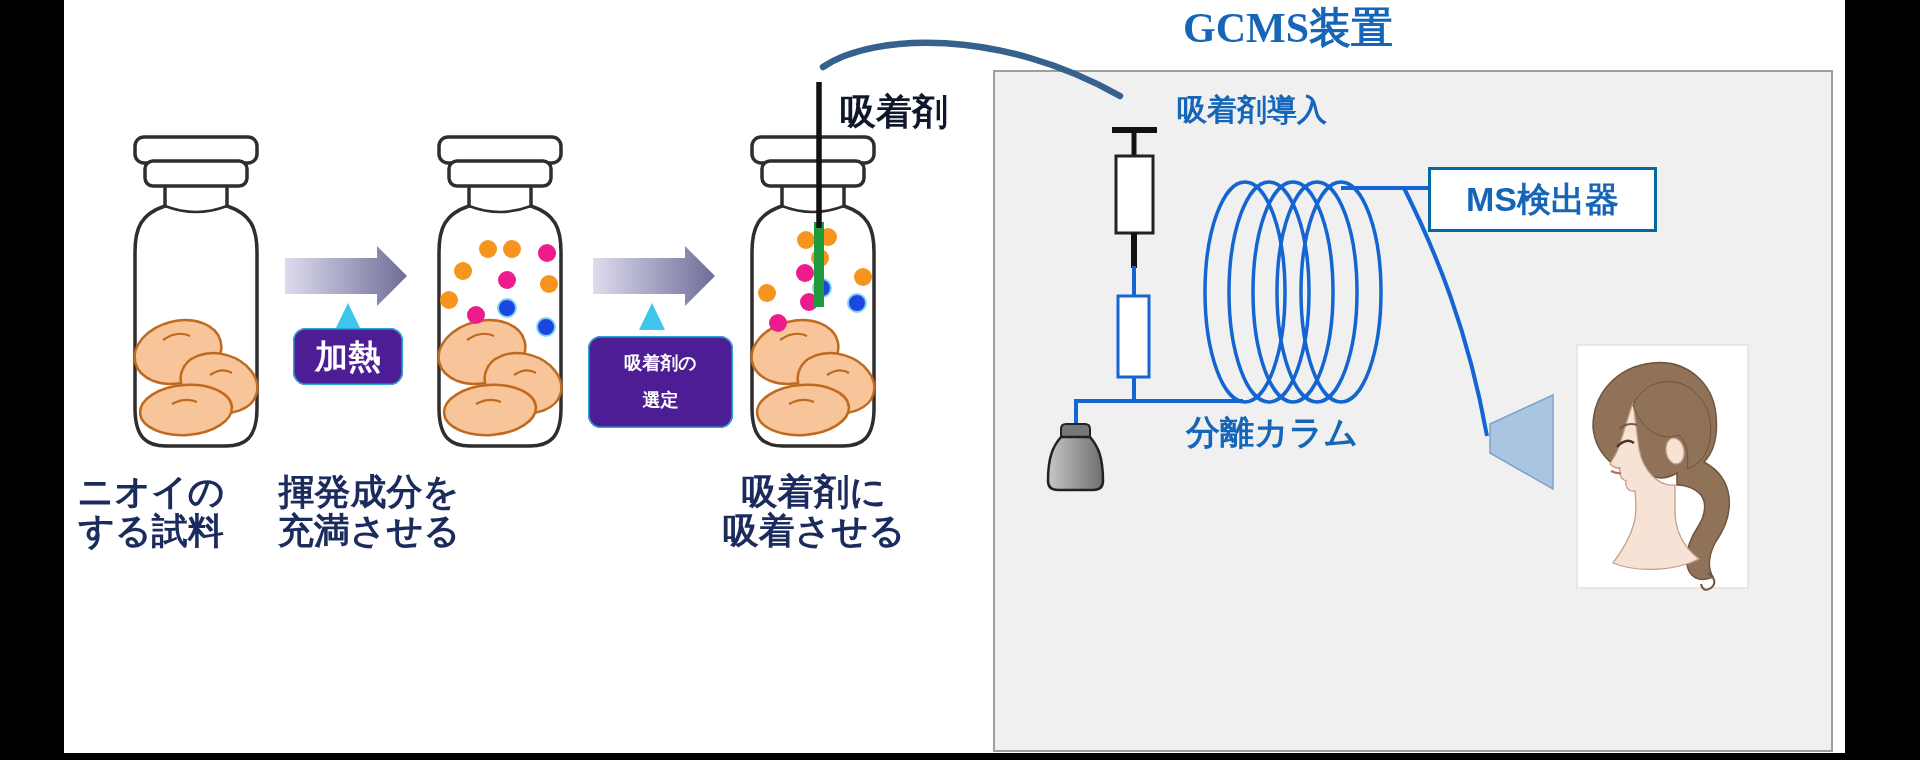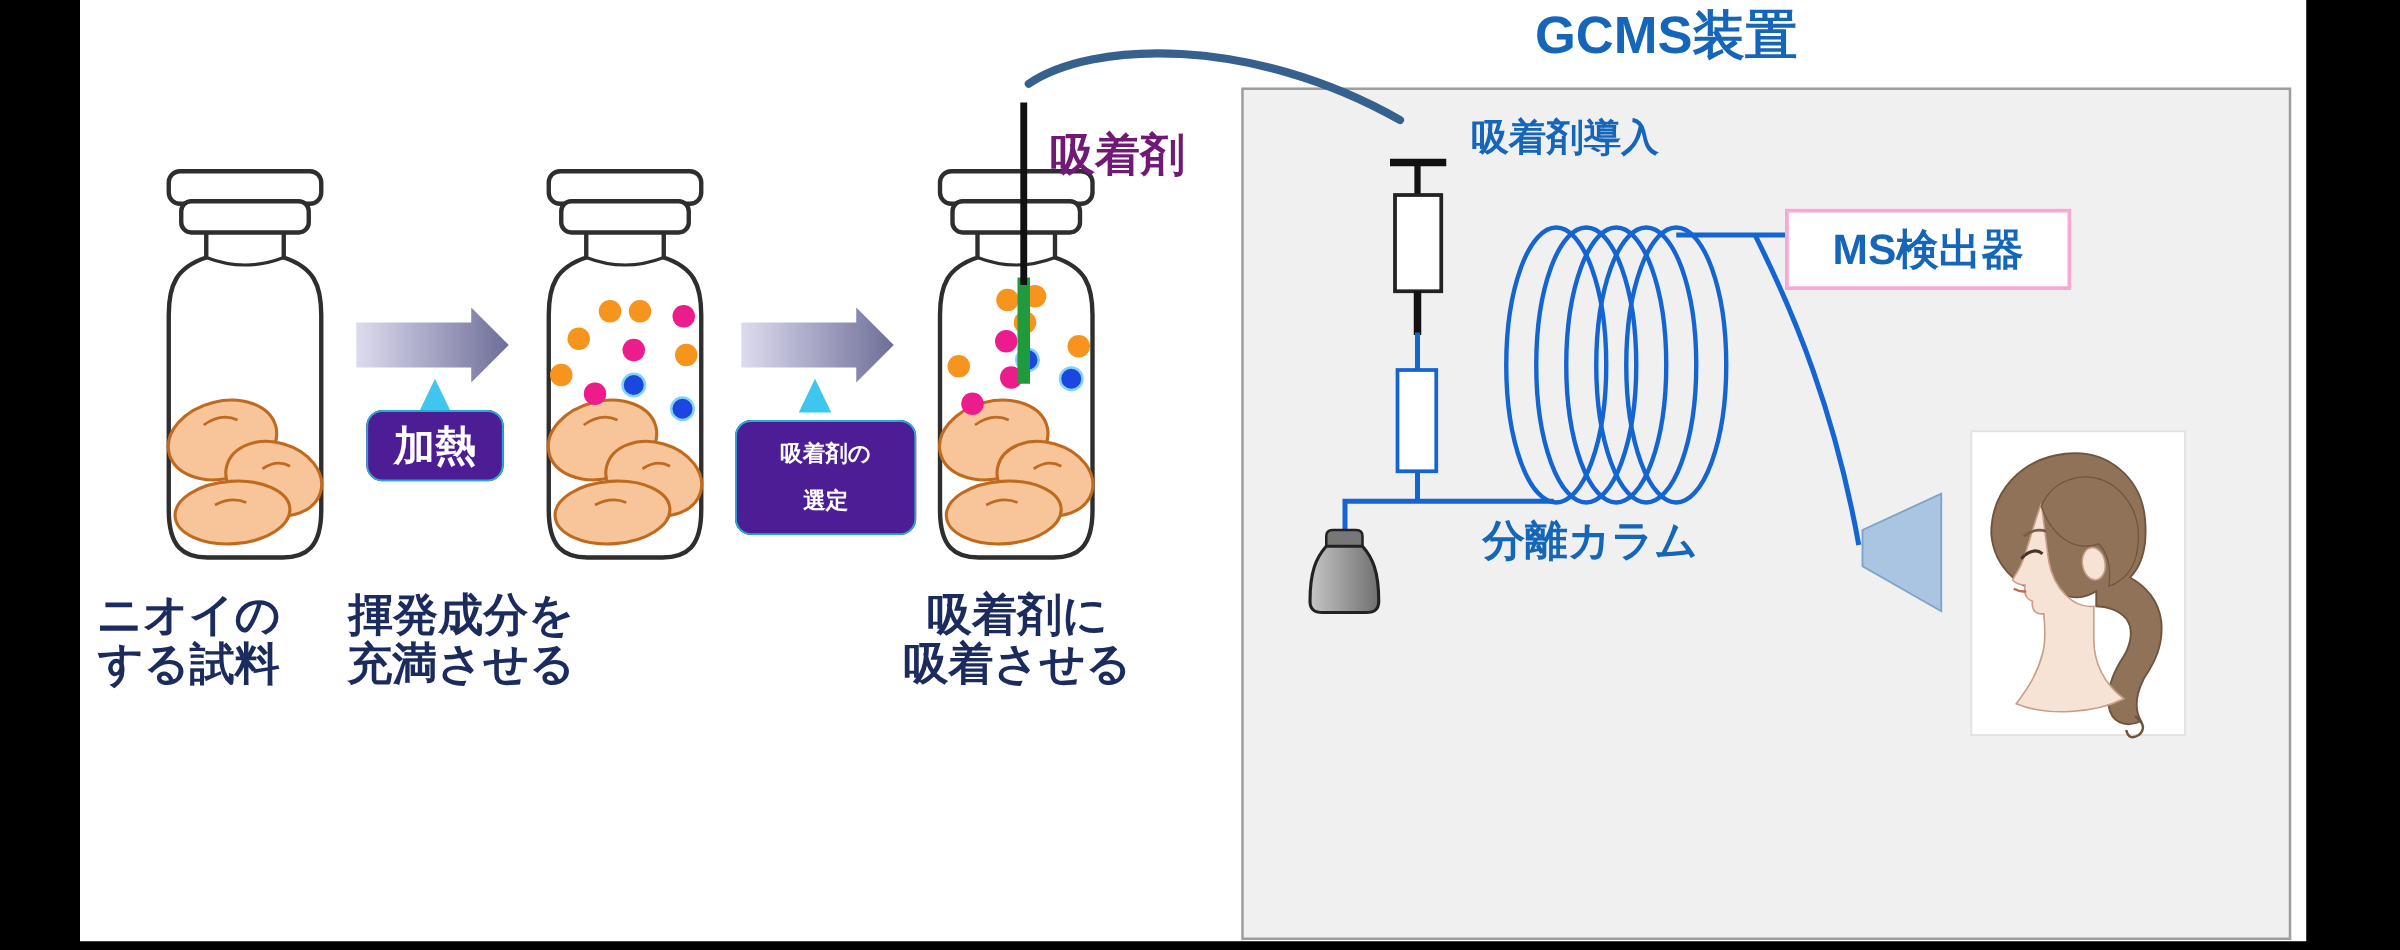--- a/index.html
+++ b/index.html
@@ -16,28 +16,28 @@
   .navy{color:#1b2b5e;font-size:36px;line-height:39px;text-align:center;}
   .blue{color:#1566b8;}
   .bubble{position:absolute;background:#4c1d95;color:#fff;font-weight:bold;text-align:center;
           border-radius:13px;box-shadow:0 0 0 1.5px #29a9d6 inset;}
   .tail{position:absolute;width:0;height:0;border-left:13px solid transparent;
         border-right:13px solid transparent;border-bottom:27px solid #3fc6ee;}
   #heat-bubble{left:293px;top:328px;width:110px;height:57px;font-size:33px;line-height:57px;}
   #select-bubble{left:588px;top:336px;width:145px;height:92px;font-size:18px;line-height:37px;padding-top:9px;box-sizing:border-box;}
   #heat-tail{left:335px;top:303px;}
   #select-tail{left:639px;top:303px;}
-  #gcms-title{left:1183px;top:0px;width:300px;font-size:42px;text-align:center;}
+  #gcms-title{left:1183px;top:0px;width:300px;font-size:42px;font-family:Liberation Serif, serif;}
   #inlet-label{left:1177px;top:90px;font-size:30px;}
   #column-label{left:1186px;top:410px;width:200px;font-size:34px;}
   #ms-box{position:absolute;left:1428px;top:167px;width:229px;height:65px;background:#fff;
-          border:3px solid #f9a8d4;box-sizing:border-box;display:flex;align-items:center;justify-content:center;
+          border:3px solid #0369a1;box-sizing:border-box;display:flex;align-items:center;justify-content:center;
           font-size:34px;font-weight:bold;color:#1566b8;}
   #sniff-label{left:1496px;top:608px;width:300px;font-size:34px;line-height:45px;text-align:center;}
-  #adsorbent-label{left:840px;top:88px;font-size:36px;color:#701a75;margin-top:12px;}
+  #adsorbent-label{left:840px;top:88px;font-size:36px;color:#0f172a;}
   .l2{display:block;}
 </style>
 </head>
 <body>
 
 <div id="stage">
 
   <div id="gcms-box"></div>
 
   <svg id="art" viewBox="0 0 1920 760">

